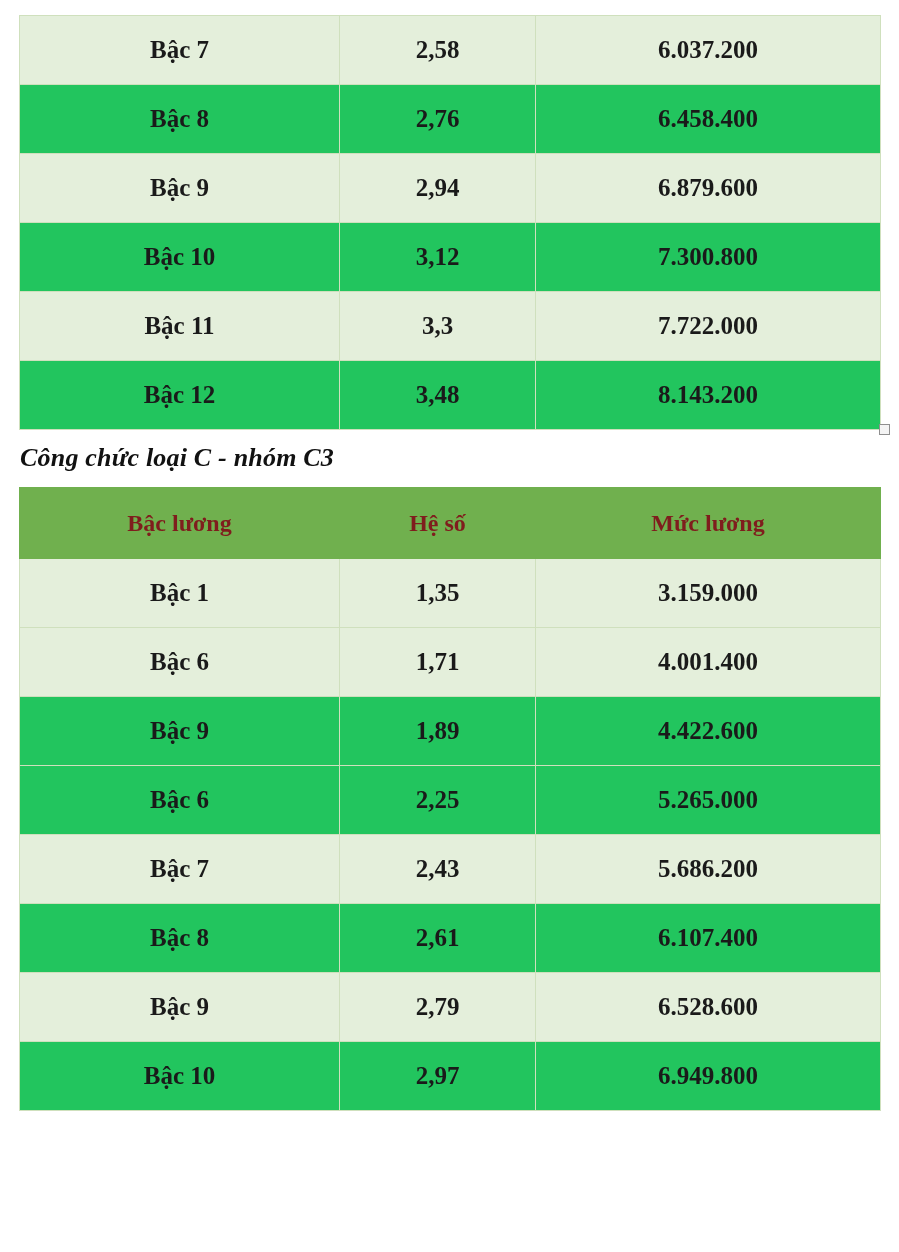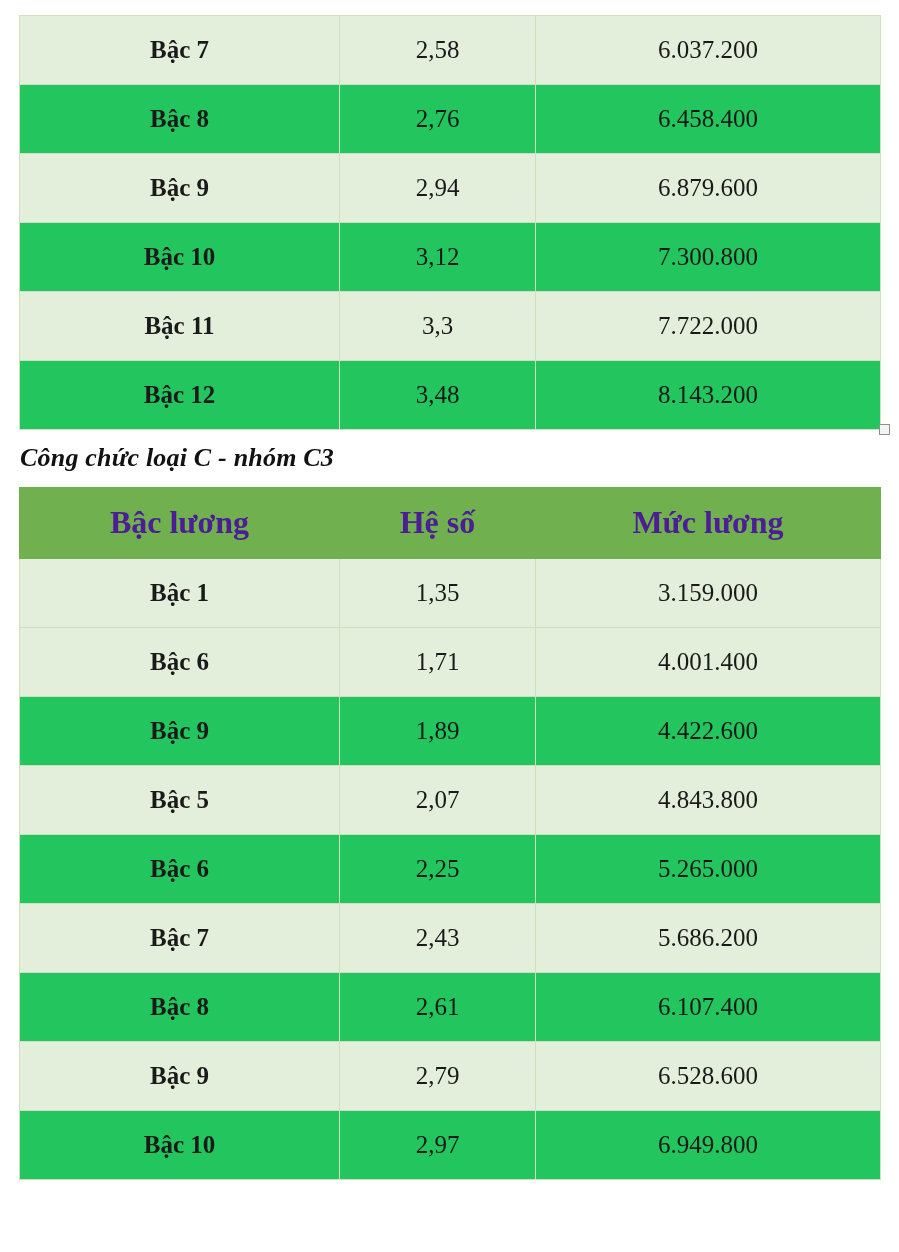--- a/index.html
+++ b/index.html
@@ -42,37 +42,37 @@
     padding: 0 6px;
     text-align: center;
     vertical-align: middle;
     font-size: 25px;
     line-height: 1.1;
     white-space: nowrap;
   }
 
   .salary-table thead th {
     background: #70b04e;
-    color: #4c1d95;
-    font-weight: bold;
-    font-size: 32px;
+    color: #7f1d1d;
+    font-weight: bold;
+    font-size: 24px;
     border-color: #70b04e;
     height: 70px;
   }
 
   .salary-table tbody tr.shade td { background: #e4efdb; }
   .salary-table tbody tr.plain td { background: #22c55e; }
 
   .salary-table td.grade {
     font-weight: bold;
     font-size: 25px;
   }
   .salary-table td.coef,
   .salary-table td.level {
-    font-weight: normal;
+    font-weight: bold;
   }
 
   
   .table-top-wrap {
     position: absolute;
     left: 0;
     top: 15px;
     width: 899px;
   }
 
@@ -184,25 +184,20 @@
           <tr class="shade">
             <td class="grade">Bậc 6</td>
             <td class="coef">1,71</td>
             <td class="level">4.001.400</td>
           </tr>
           <tr class="plain">
             <td class="grade">Bậc 9</td>
             <td class="coef">1,89</td>
             <td class="level">4.422.600</td>
           </tr>
-          <tr class="shade">
-            <td class="grade">Bậc 5</td>
-            <td class="coef">2,07</td>
-            <td class="level">4.843.800</td>
-          </tr>
           <tr class="plain">
             <td class="grade">Bậc 6</td>
             <td class="coef">2,25</td>
             <td class="level">5.265.000</td>
           </tr>
           <tr class="shade">
             <td class="grade">Bậc 7</td>
             <td class="coef">2,43</td>
             <td class="level">5.686.200</td>
           </tr>

